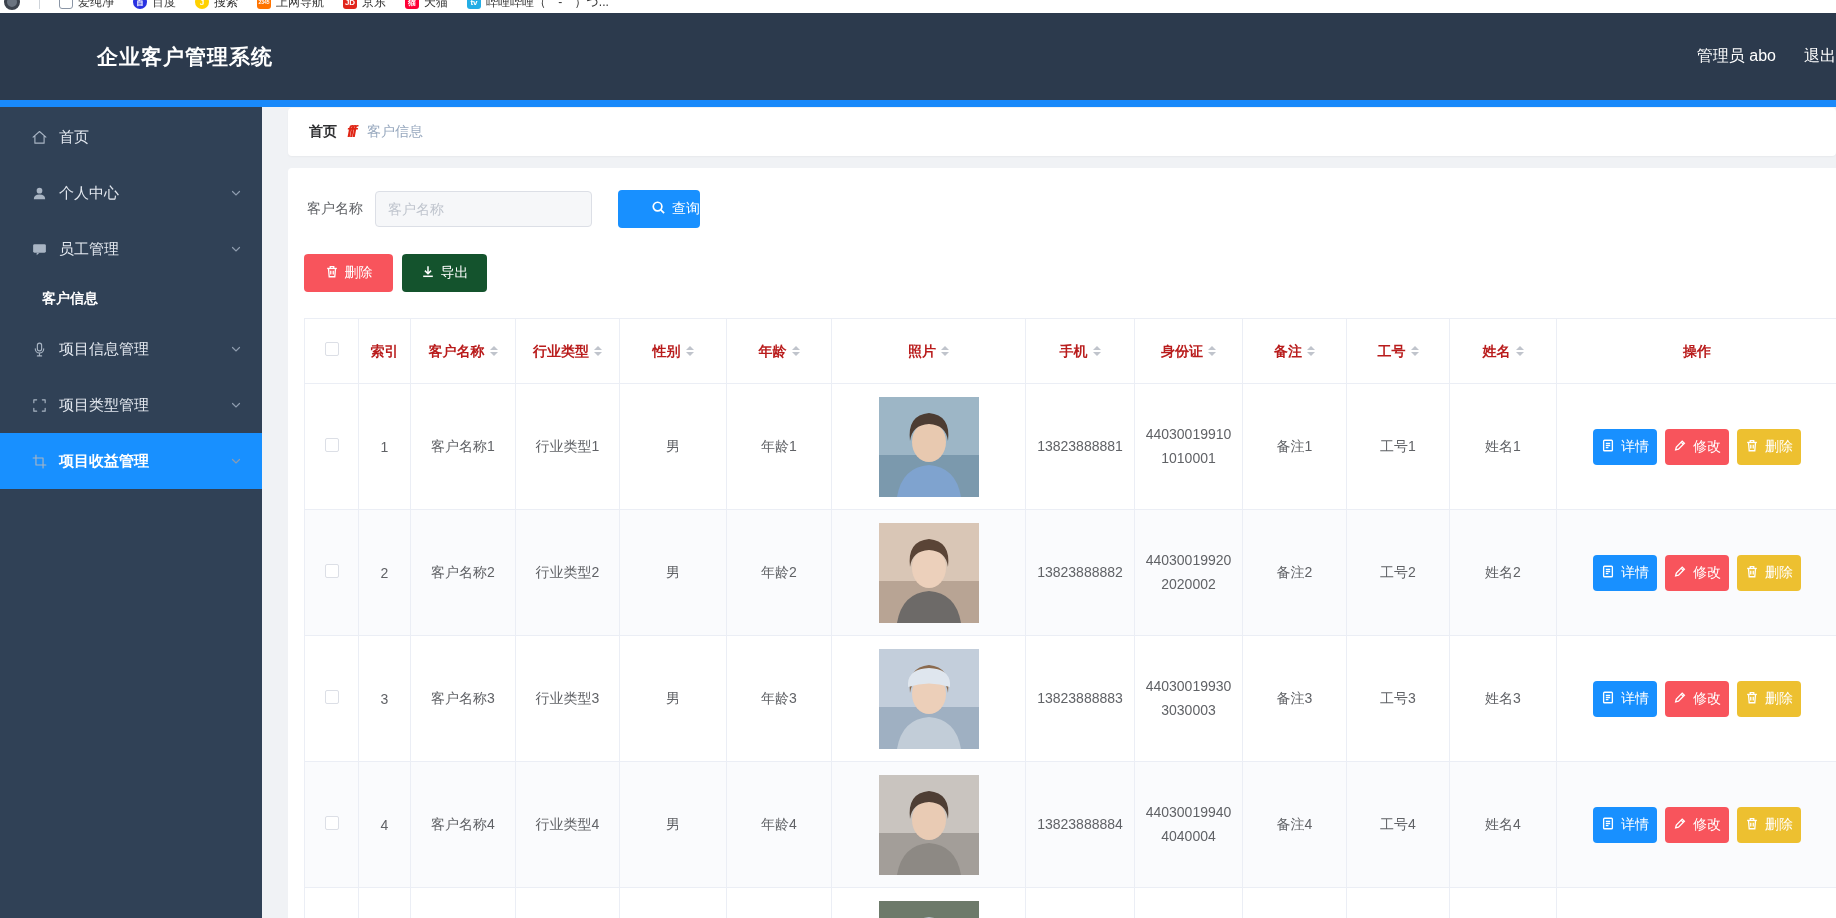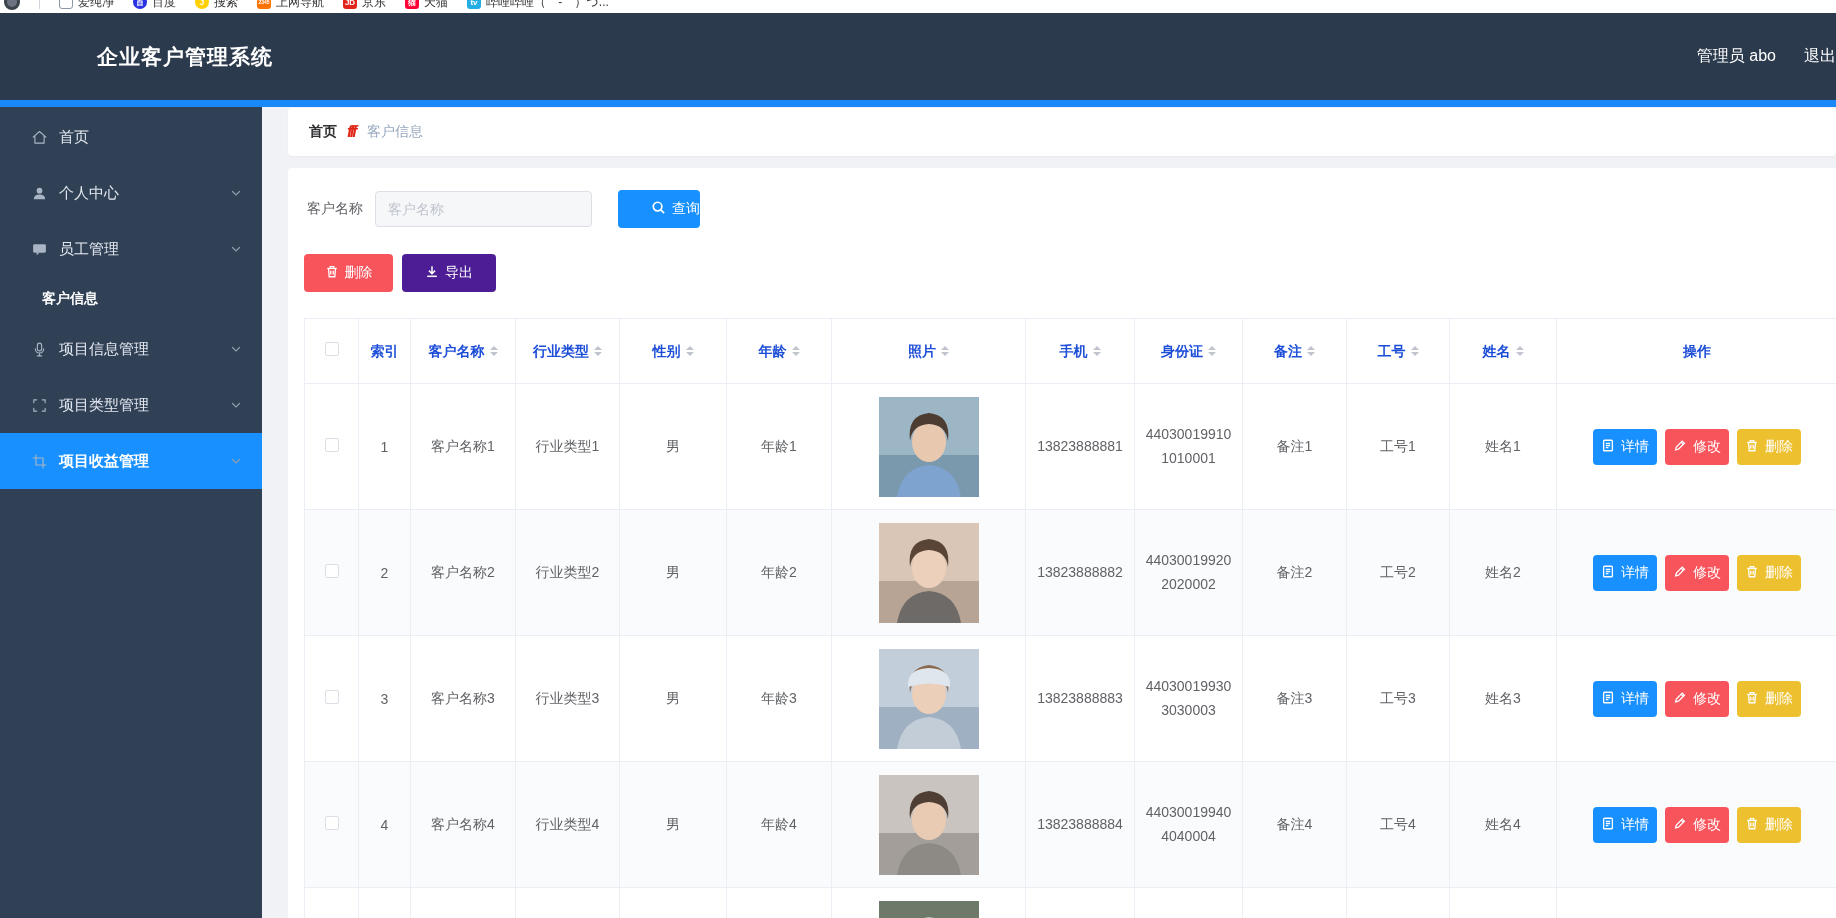--- a/index.html
+++ b/index.html
@@ -44,26 +44,26 @@
   .content-card { background:#fff; border-radius:4px 0 0 0; padding:22px 0 0 16px; height:760px; }
 
   .search-row { display:flex; align-items:center; margin-bottom:26px; }
   .search-label { font-size:14px; color:#606266; margin:0 12px 0 3px; }
   .search-input { width:217px; height:36px; border:1px solid #dcdfe6; background:#f6f7f9; border-radius:4px; padding:0 12px; font-size:14px; color:#606266; outline:none; }
   .search-input::placeholder { color:#bfc4cd; }
   .btn { border:none; border-radius:4px; color:#fff; font-size:14px; display:flex; align-items:center; justify-content:center; gap:6px; cursor:pointer; }
   .btn-query { margin-left:26px; width:82px; height:38px; background:#1890ff;justify-content:flex-end; }
   .toolbar-row { display:flex; gap:9px; margin-bottom:26px; }
   .btn-delete { width:89px; height:38px; background:#f8545c; }
-  .btn-export { width:94px; height:38px; background:#4c1d95; }
+  .btn-export { width:85px; height:38px; background:#14532d; }
 
   
   table.data-table { border-collapse:collapse; table-layout:fixed; width:1533px; background:#fff; font-size:14px; color:#606266; }
   .data-table th, .data-table td { border:1px solid #ebeef5; text-align:center; padding:4px 10px; word-break:break-all; vertical-align:middle; }
-  .data-table thead th { height:65px; color:#1d4ed8; font-weight:bold; line-height:1.5; }
+  .data-table thead th { height:65px; color:#b91c1c; font-weight:bold; line-height:1.5; }
   .data-table tbody tr { height:126px; }
   .data-table tbody tr.striped td { background:#fafbfd; }
   .th-inner { display:inline-flex; align-items:center; justify-content:center; }
   .sort-carets { display:inline-flex; flex-direction:column; gap:2px; margin-left:5px; }
   .caret-up { width:0; height:0; border:4px solid transparent; border-bottom-color:#c0c4cc; border-top-width:0; }
   .caret-down { width:0; height:0; border:4px solid transparent; border-top-color:#c0c4cc; border-bottom-width:0; }
   .checkbox { width:14px; height:14px; border:1px solid #dcdfe6; border-radius:2px; background:#fff; display:inline-block; cursor:pointer; }
   .photo-wrap svg { width:100px; height:100px; display:block; margin:0 auto; }
   .action-btns { display:flex; gap:8px; justify-content:center; }
   .abtn { height:36px; padding:0 8px; }

